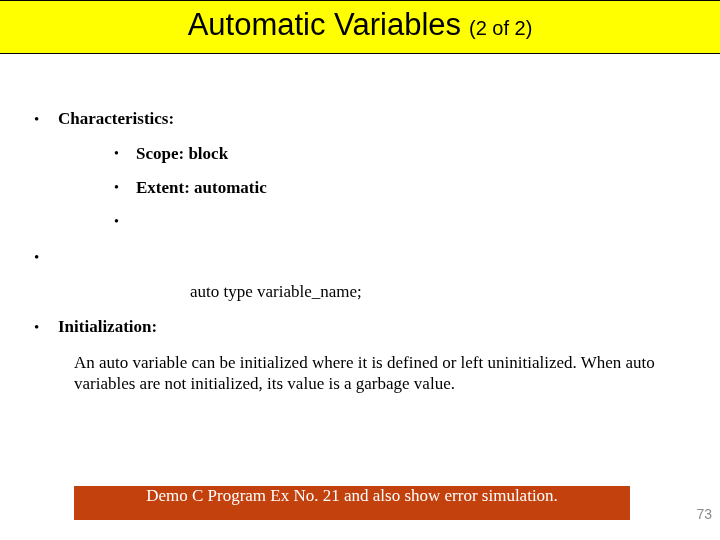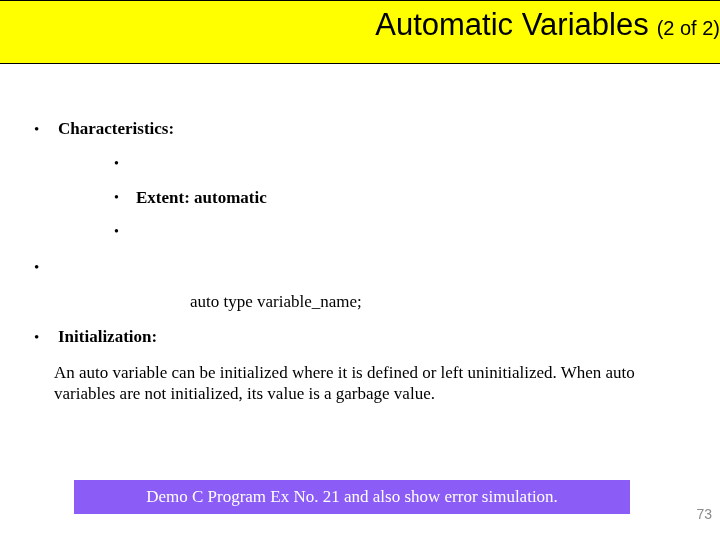--- a/index.html
+++ b/index.html
@@ -7,22 +7,22 @@
   body {
     font-family: "Times New Roman", Times, serif;
     background: #ffffff;
     position: relative;
   }
   .title-bar {
     background: #ffff00;
     border-top: 1px solid #000;
     border-bottom: 1px solid #000;
     width: 100%;
-    padding: 6px 0 20px 0;
-    text-align: right;
+    padding: 6px 0 10px 0;
+    text-align: center;
   }
   .title-main {
     font-family: Arial, Helvetica, sans-serif;
     font-size: 31px;
     color: #000;
     font-weight: 400;
     display: inline;
   }
   .title-sub {
     font-family: Arial, Helvetica, sans-serif;
@@ -71,34 +71,34 @@
   }
   .decl-line {
     font-size: 17px;
     font-weight: 400;
     margin: 12px 0 14px 160px;
   }
   .init-para {
     font-size: 17px;
     font-weight: 400;
     line-height: 21px;
-    margin: 0 0 0 24px;
+    margin: 0 0 0 44px;
   }
   .demo-bar {
     position: absolute;
     left: 74px;
-    bottom: 26px;
+    bottom: 20px;
     width: 556px;
     height: 34px;
-    background: #8b5cf6;
+    background: #c2410c;
     color: #ffffff;
     font-size: 17px;
     font-weight: 400;
     display: flex;
-    align-items: center;
+    align-items: flex-start;
     justify-content: center;
   }
   .page-num {
     position: absolute;
     right: 8px;
     bottom: 18px;
     font-family: Arial, Helvetica, sans-serif;
     font-size: 14px;
     color: #8b8b8b;
   }
@@ -114,20 +114,21 @@
 <div class="content">
 
   <div class="lvl1">
     <div class="bullet">•</div>
     <div class="text">Characteristics:</div>
   </div>
 
   <div class="lvl2-group">
     <div class="lvl2">
       <div class="bullet">•</div>
+      <div class="text">Scope: block</div>
     </div>
     <div class="lvl2">
       <div class="bullet">•</div>
       <div class="text">Extent: automatic</div>
     </div>
     <div class="lvl2">
       <div class="bullet">•</div>
     </div>
   </div>
 

